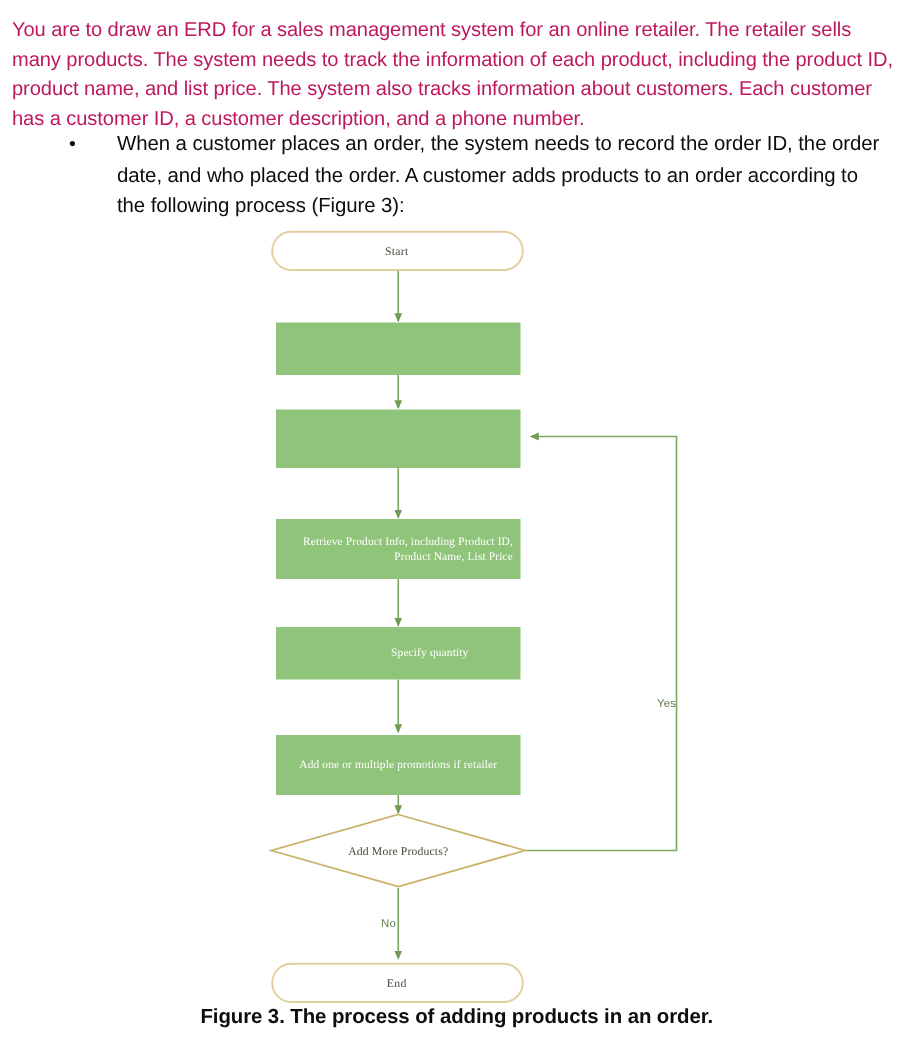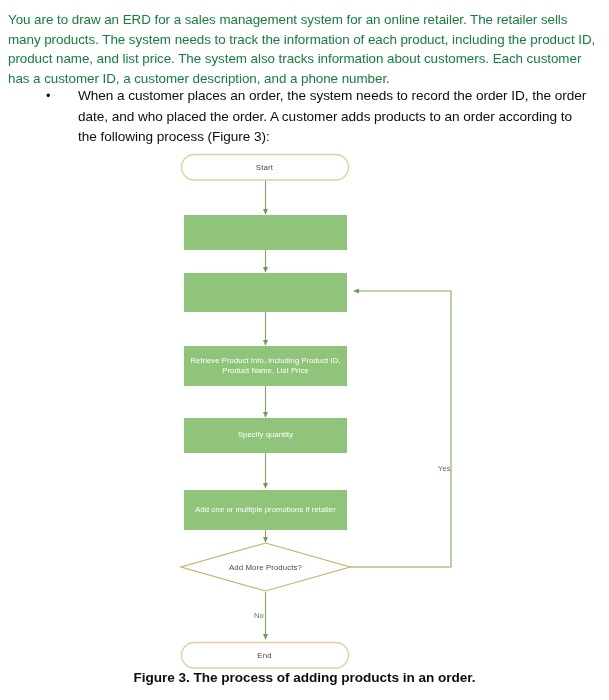--- a/index.html
+++ b/index.html
@@ -23,21 +23,21 @@
     top: 0;
     width: 609px;
   }
   .para {
     position: absolute;
     left: 8px;
     top: 10px;
     width: 588px;
     font-size: 13.4px;
     line-height: 19.6px;
-    color: #15803d;
+    color: #be185d;
     letter-spacing: -0.05px;
   }
   .bullet-wrap {
     position: absolute;
     left: 46px;
     top: 86px;
     width: 545px;
     display: flex;
     align-items: flex-start;
   }
@@ -68,22 +68,23 @@
   #flow-svg {
     position: absolute;
     left: 0;
     top: 0;
   }
   .node-label {
     position: absolute;
     display: flex;
     align-items: center;
     justify-content: center;
-    text-align: center;
+    text-align: right;
     pointer-events: none;
+    font-family: Liberation Serif, serif;
   }
   .proc-label {
     color: #ffffff;
     font-size: 7.6px;
     line-height: 10.4px;
     letter-spacing: 0.1px;
   }
   .term-label {
     color: #4a4a3c;
     font-size: 7.8px;
@@ -170,21 +171,21 @@
 
     <rect x="181.5" y="502.5" width="167" height="25.5" rx="12.7" ry="12.7" fill="#ffffff" stroke="#e3cf9e" stroke-width="1.3"></rect>
   </svg>
 
   <div class="node-label term-label" style="left:181px; top:14px; width:167px; height:26px;">Start</div>
 
 
 
   <div class="node-label proc-label" style="left:189px; top:206px; width:153px; height:40px;">Retrieve Product Info, including Product ID, Product Name, List Price</div>
 
-  <div class="node-label proc-label" style="left:184px; top:278px; width:163px; height:35px;">Specify quantity</div>
+  <div class="node-label proc-label" style="left:184px; top:278px; width:163px; height:35px;padding-left:21px;">Specify quantity</div>
 
   <div class="node-label proc-label" style="left:189px; top:350px; width:153px; height:40px;">Add one or multiple promotions if retailer</div>
 
   <div class="node-label dec-label" style="left:195px; top:414px; width:141px; height:26px;">Add More Products?</div>
 
   <div class="node-label term-label" style="left:181px; top:502px; width:167px; height:26px;">End</div>
 
   <div class="edge-label" style="left:438px; top:292px;margin-top:32px;">Yes</div>
 
   <div class="edge-label" style="left:254px; top:471px;">No</div>

